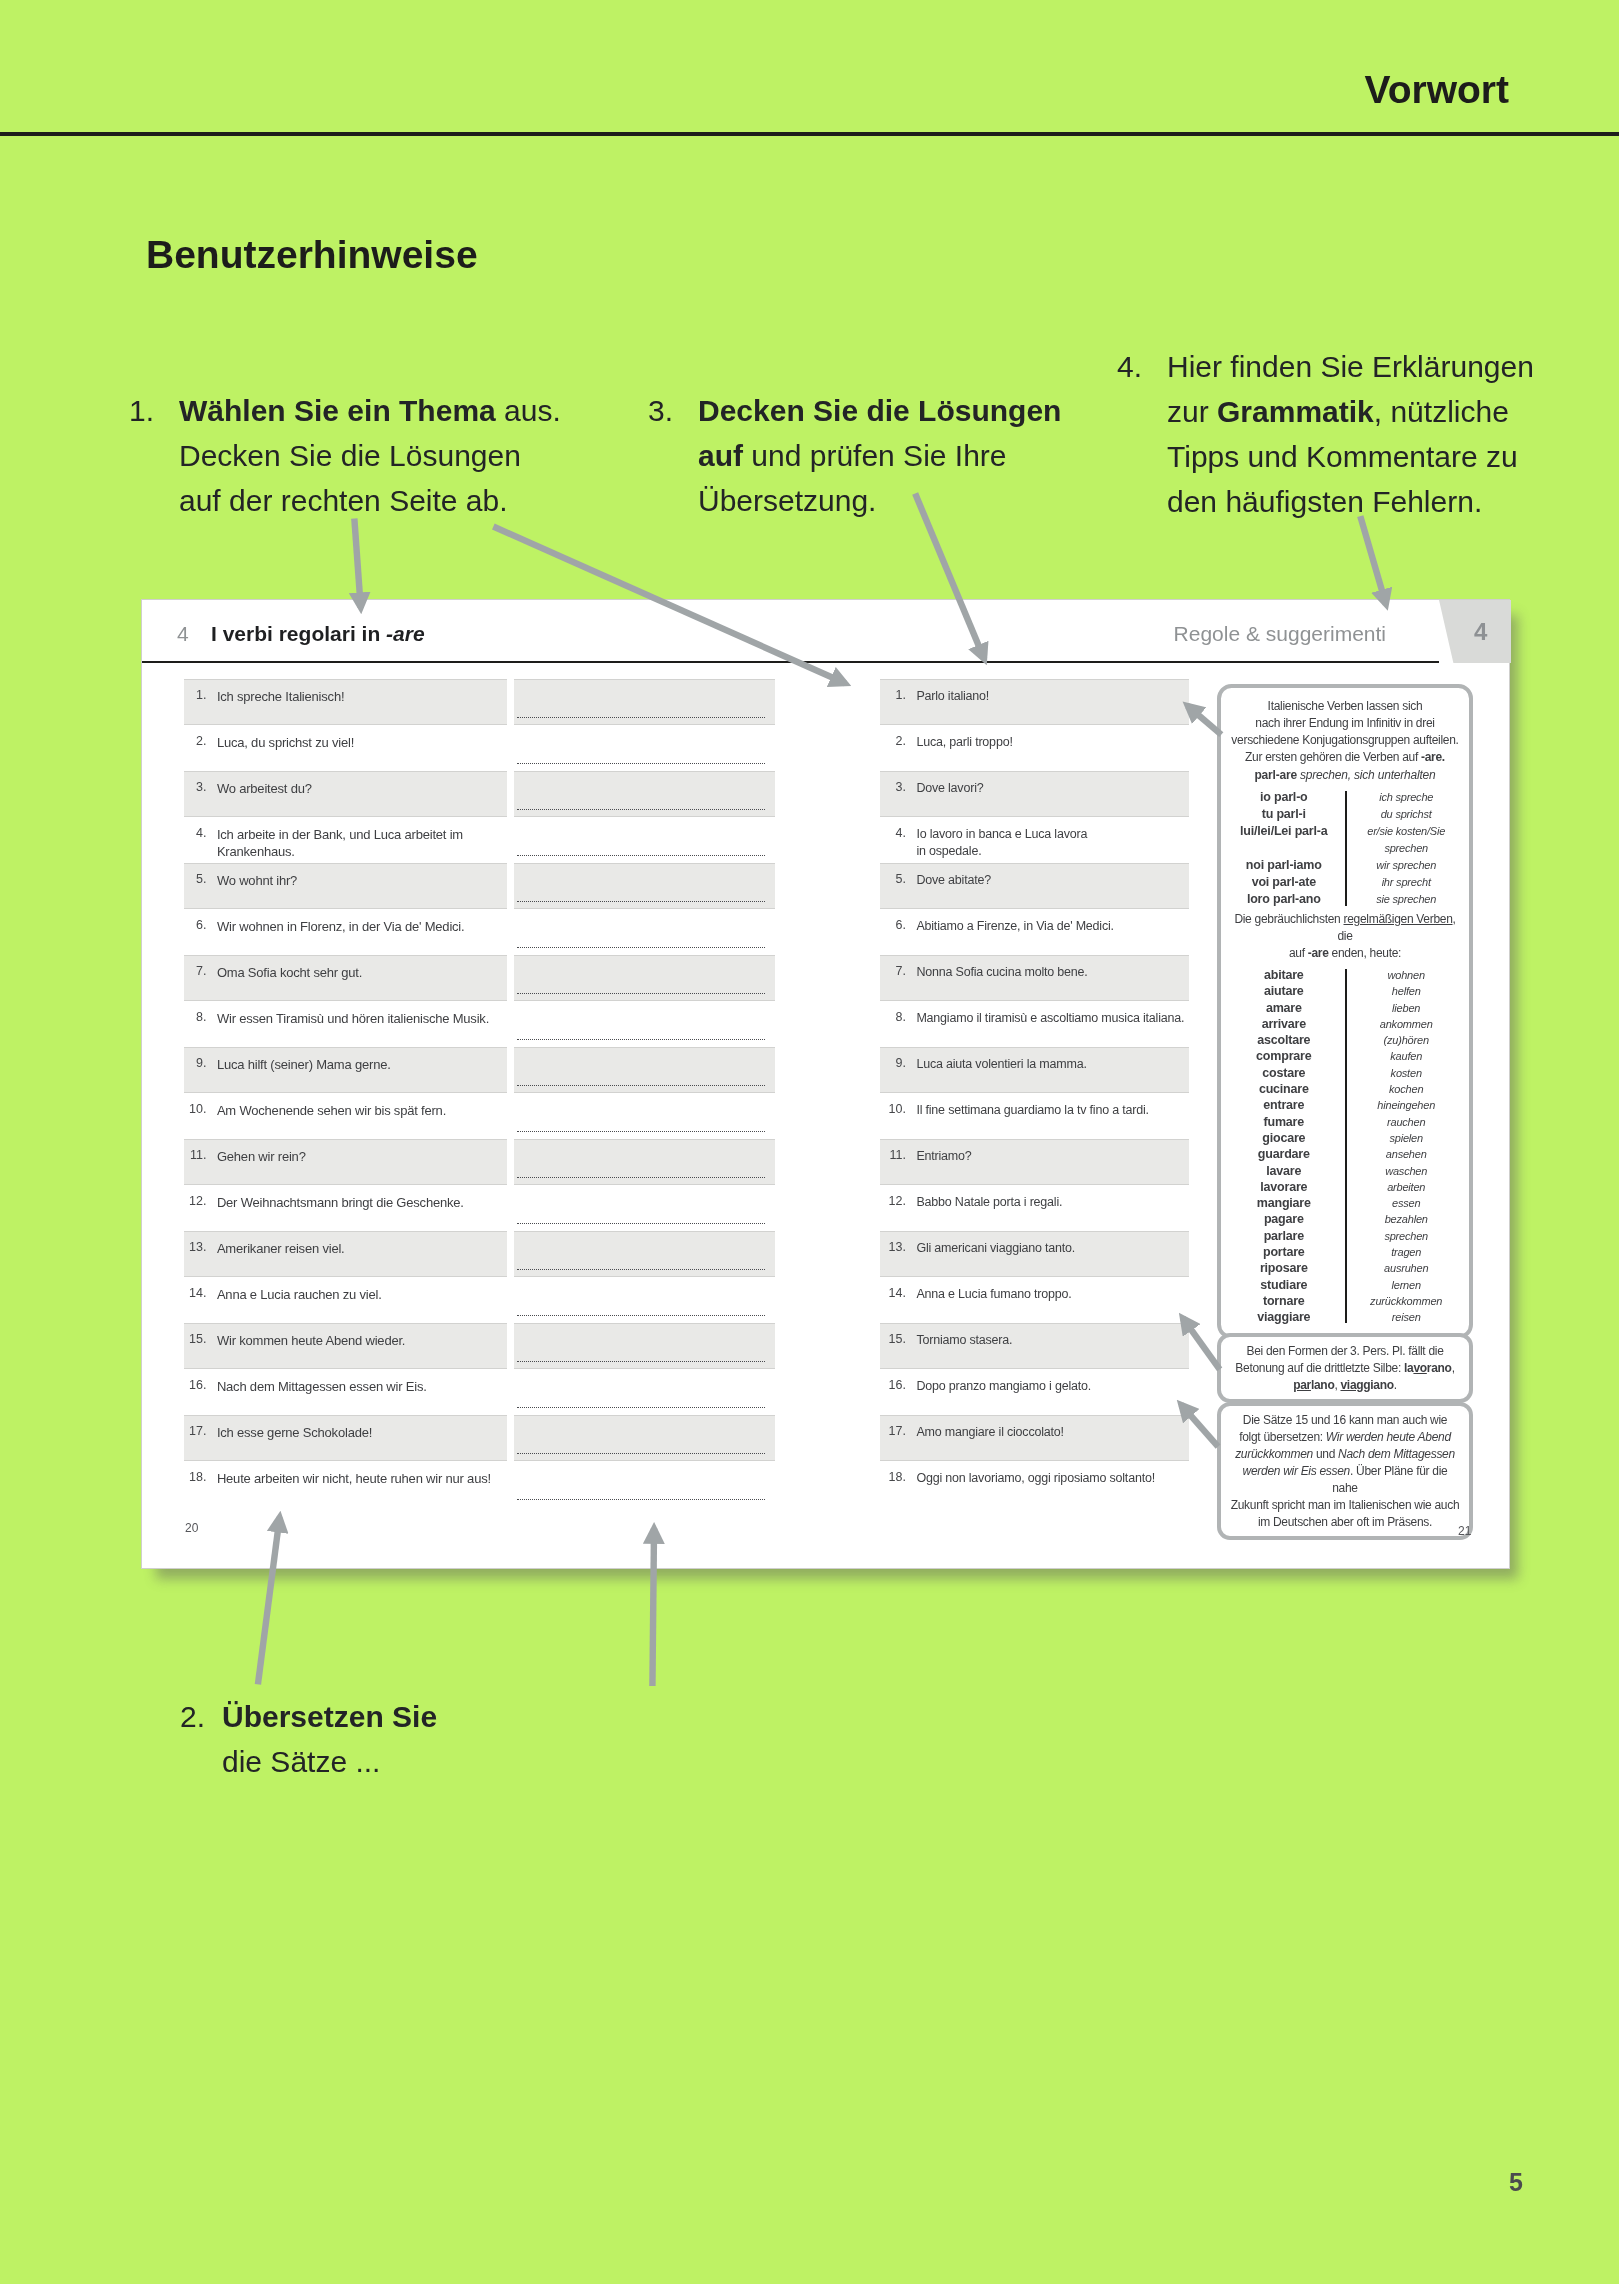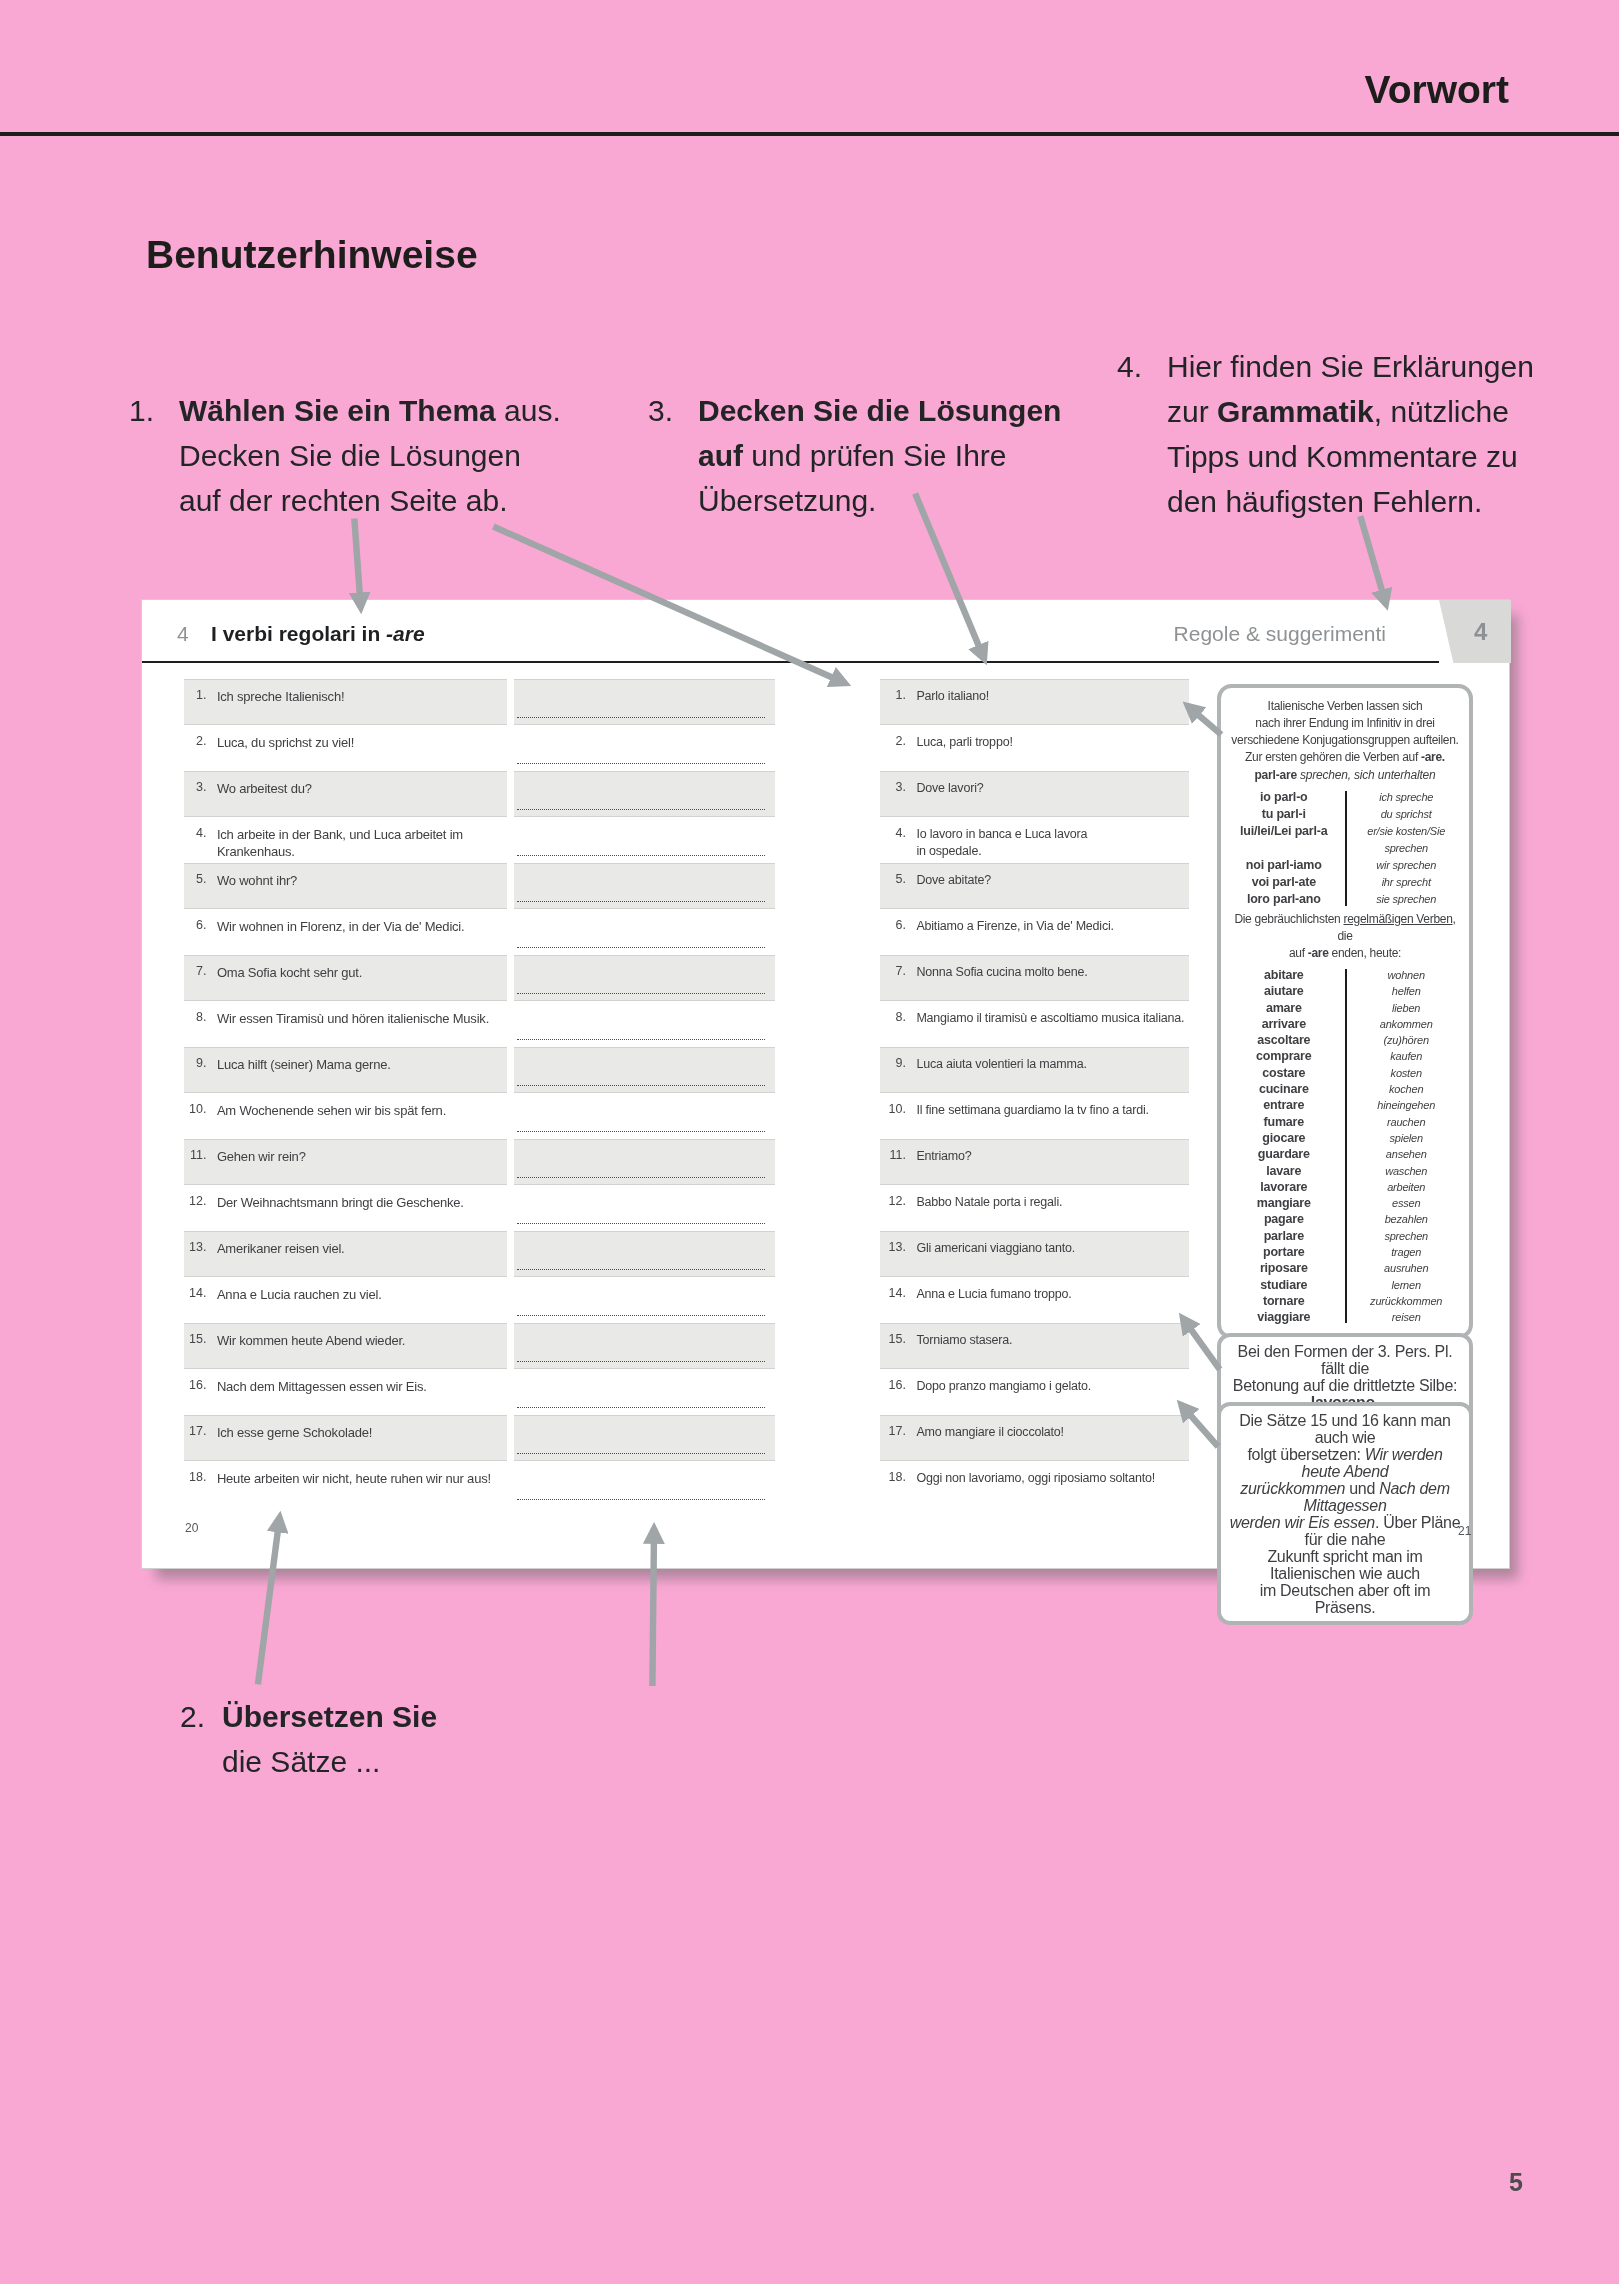--- a/index.html
+++ b/index.html
@@ -1,16 +1,16 @@
 <!DOCTYPE html>
 <html style="font-size:13px"><head>
 <meta charset="utf-8">
 <style>
   html,body{margin:0;padding:0;background:#ECECEA;}
-  .page{position:relative;width:1619px;height:2284px;background:#f9a8d4;
+  .page{position:relative;width:1619px;height:2284px;background:#bef264;
         font-family:"Liberation Sans", sans-serif;color:#232426;overflow:hidden;}
 
   .rs-b{font-weight:700;}
   .rs-i{font-style:italic;}
   .rs-u{text-decoration:underline;}
 
   
   .vorwort{position:absolute;top:68px;right:110px;font-size:39px;font-weight:700;color:#1d1d1b;}
   .top-rule{position:absolute;top:132px;left:0;width:1619px;height:4px;background:#1d1d1b;}
   .benutzer{position:absolute;top:233px;left:146px;font-size:39px;font-weight:700;color:#1d1d1b;}
@@ -52,21 +52,21 @@
   .row-num{flex:0 0 22.5px;text-align:right;font-size:12.5px;color:#46474a;}
   .right-rows .row-num{flex:0 0 26px;}
   .row-text{margin-left:10.4px;font-size:13px;color:#3E3F42;line-height:17px;white-space:pre;letter-spacing:-0.2px;}
   .right-rows .row-text{font-size:12.5px;}
   .dotline{position:absolute;left:3.2px;right:9.6px;bottom:6.4px;border-bottom:1.6px dotted #4a4b4f;}
 
   
   .gbox,.tip{position:absolute;left:1075px;width:256px;box-sizing:border-box;background:#fff;
              border:4px solid #B1B4B5;text-align:center;color:#3E3F42;}
   .gbox{top:84px;min-height:635px;border-radius:14.5px;padding:9.6px 6.4px 6.4px;}
-  .tip{border-radius:13px;padding:5.6px 8px;font-size:16px;line-height:17px;letter-spacing:-0.3px;white-space:pre-line;}
+  .tip{border-radius:13px;padding:5.6px 8px;font-size:12px;line-height:17px;letter-spacing:-0.3px;white-space:pre-line;}
   #tip1{top:733px;}
   #tip2{top:802px;}
   .gp{font-size:12px;line-height:17px;letter-spacing:-0.3px;white-space:pre-line;}
   .inf-line{font-size:12px;line-height:17px;margin-top:1.6px;letter-spacing:-0.2px;}
   .wtable{position:relative;margin:4.8px 0 3.2px;}
   .wrow{display:flex;}
   .wrow .it{width:50%;font-weight:700;font-size:12.5px;line-height:17px;letter-spacing:-0.2px;
             padding-right:4.8px;box-sizing:border-box;text-align:center;white-space:nowrap;}
   .wrow .de{width:50%;font-style:italic;font-size:11px;line-height:17px;letter-spacing:-0.2px;
             padding-left:4.8px;box-sizing:border-box;text-align:center;}

